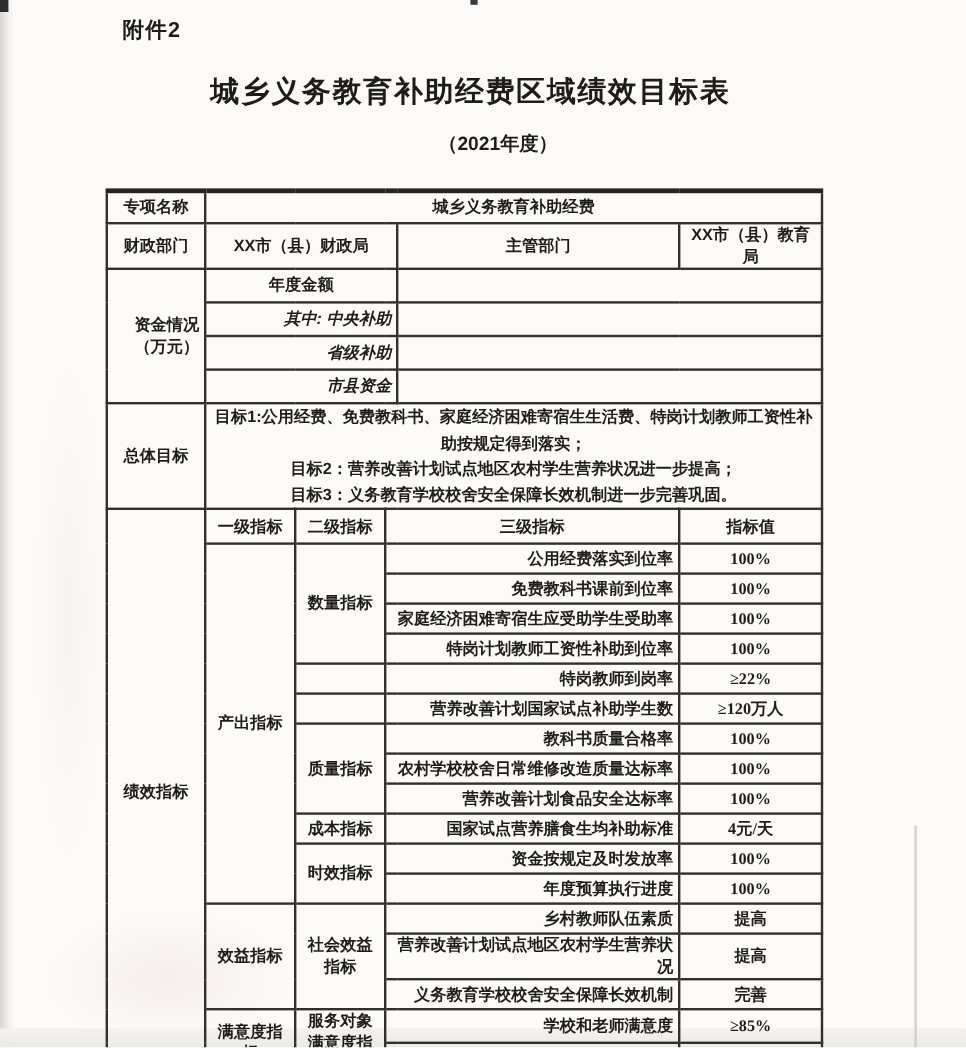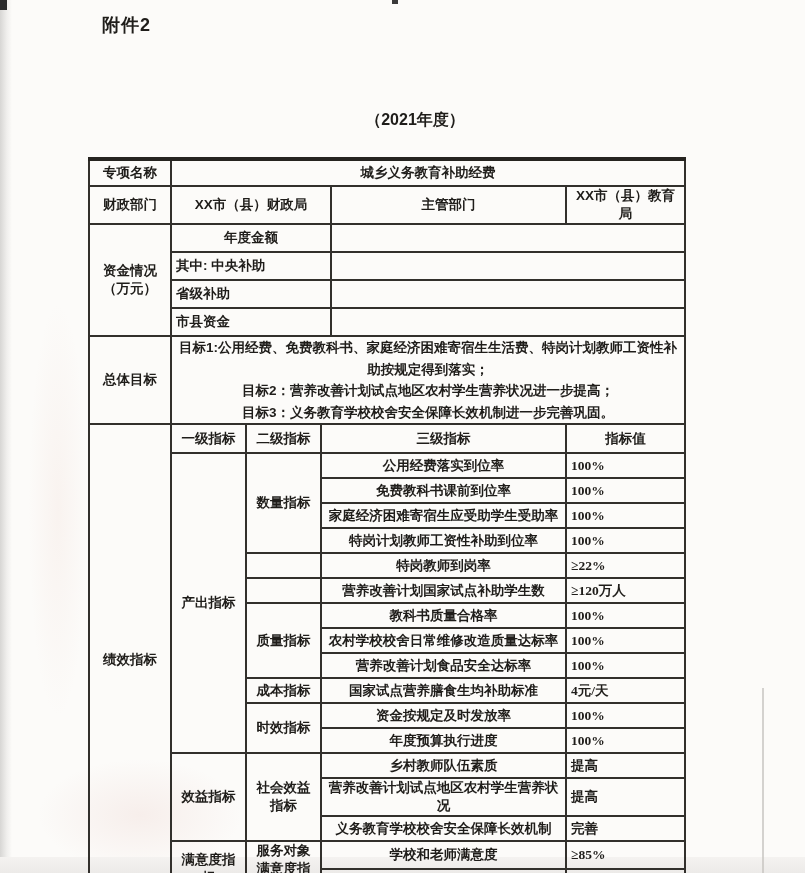--- a/index.html
+++ b/index.html
@@ -31,42 +31,43 @@
 
   table.form { position:absolute; left:88px; top:157px; width:598px;
     border-collapse:collapse; table-layout:fixed; }
   table.form td, table.form th {
     border:2px solid #32302c; padding:0 4px;
     font-size:13.5px; font-weight:bold; vertical-align:middle;
     overflow:hidden; color:#1f1d1a;
   }
   tr.rowA td, tr.rowA th { border-top:4px solid #262420; }
   .c { text-align:center; }
-  .rt { text-align:left; padding-right:3px; }
-  .ind { text-align:center; padding-left:6px; font-size:13px; }
-  .val { font-family:"Liberation Serif","DejaVu Serif",serif; font-size:13.5px; font-weight:600; }
+  .rt { text-align:right; padding-right:3px;font-style:italic; }
+  .ind { text-align:right; padding-left:6px; font-size:13px; }
+  .val { text-align:center; font-family:"Liberation Serif","DejaVu Serif",serif; font-size:13.5px; font-weight:600; }
   .goal { text-align:center; font-size:12.6px; line-height:1.6; padding:5px 6px 5px 9px; font-weight:bold; }
-  .twoLine span { display:block; line-height:1.35; }
+  .twoLine span { display:block; line-height:1.35;text-align:right; }
   .wrapTight { padding:0 1px; font-size:12px; line-height:1.3; }
   tr.h27 { height:27px;padding-left:13px; } tr.h28 { height:28px; } tr.h83 { height:83px; }
   tr.h29 { height:29px; } tr.h25 { height:25px; }
 </style>
 </head>
 <body>
 
 <div class="page">
   <div class="scan-edge-left"></div>
   <div class="scan-blob-left"></div>
   <div class="scan-blob-bottom"></div>
   <div class="scan-bottom-band"></div>
   <div class="scan-speck-tl"></div>
   <div class="scan-speck-top"></div>
   <div class="scan-line-right"></div>
 
   <div class="attachment">附件2</div>
+  <h1 class="title">城乡义务教育补助经费区域绩效目标表</h1>
   <div class="subtitle">（2021年度）</div>
 
   <table class="form">
     <colgroup>
       <col style="width:82px">
         <col style="width:75px">
         <col style="width:75px">
       <col style="width:10px">
         <col style="width:235px">
         <col style="width:119px">

